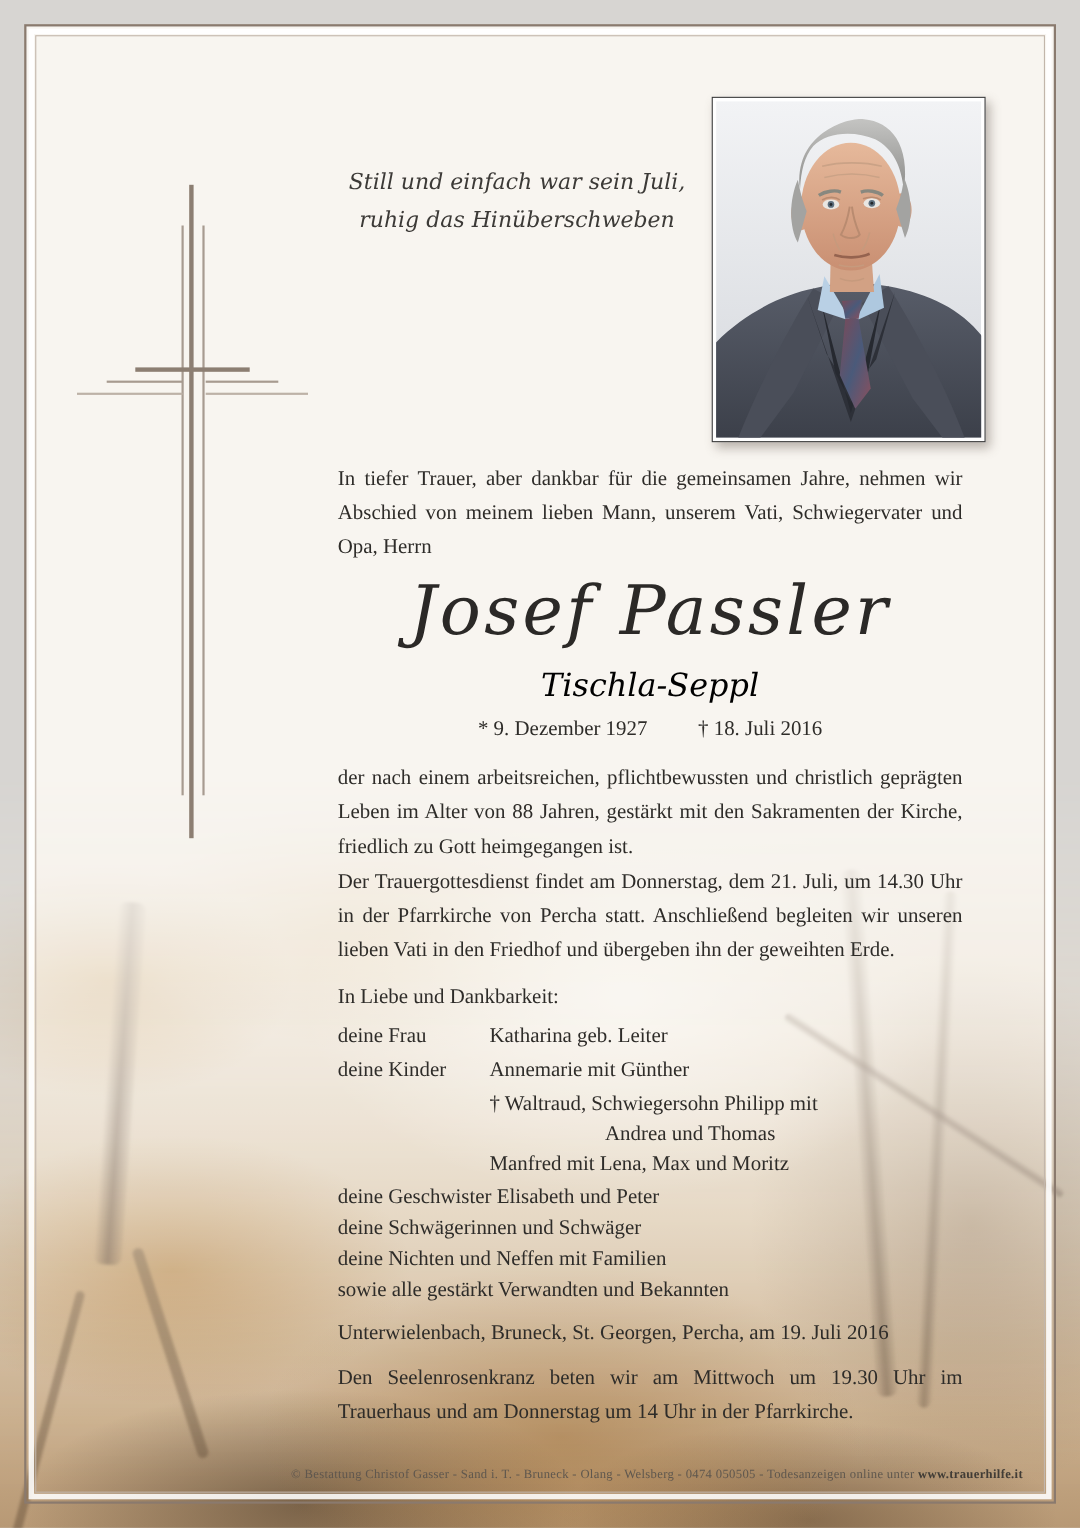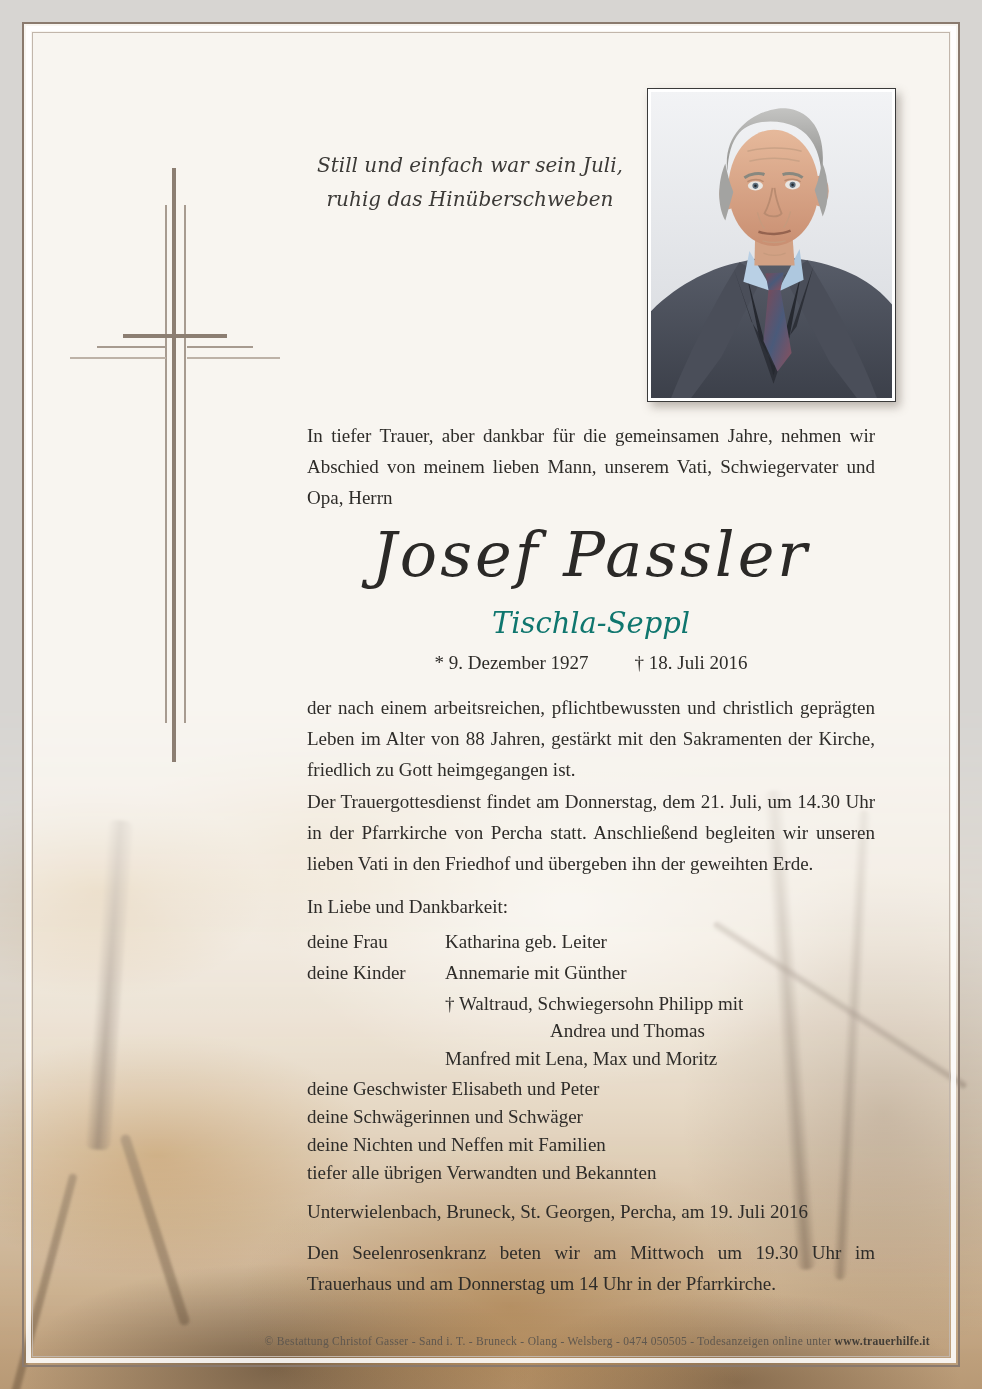--- a/index.html
+++ b/index.html
@@ -80,21 +80,21 @@
   .p-obit   {top:692px;}
   .p-service{top:786px;}
   .p-rosary {top:1237px;}
   .p-places {top:1201px; font-size:19px;}
   .name{
     top:518px; text-align:center; font-family:"DejaVu Serif",serif; font-style:italic;
     font-size:62px; letter-spacing:3px; color:#2b2927; white-space:nowrap;
   }
   .nickname{
     top:606px; text-align:center; font-family:"DejaVu Serif",serif; font-style:italic;
-    font-size:29px; color:#0f766e;
+    font-size:29px; color:#000000;
   }
   .dates{top:652px; text-align:center; font-size:19px;}
   .dates .birth{margin-right:46px;}
   .gratitude{top:896px; font-size:19px;}
   .fam-row{font-size:19px; line-height:28px;}
   .fam-label{display:inline-block; width:138px;}
   .ind-1{padding-left:138px;}
   .ind-2{padding-left:243px;}
 
   
@@ -254,21 +254,21 @@
     <div class="fam-row" style="top:1075px;">
       <span>deine Geschwister Elisabeth und Peter</span>
     </div>
     <div class="fam-row" style="top:1103px;">
       <span>deine Schwägerinnen und Schwäger</span>
     </div>
     <div class="fam-row" style="top:1131px;">
       <span>deine Nichten und Neffen mit Familien</span>
     </div>
     <div class="fam-row" style="top:1159px;">
-      <span>tiefer alle übrigen Verwandten und Bekannten</span>
+      <span>sowie alle gestärkt Verwandten und Bekannten</span>
     </div>
 
     <div class="p-places">Unterwielenbach, Bruneck, St. Georgen, Percha, am 19. Juli 2016</div>
 
     <div class="para p-rosary">Den Seelenrosenkranz beten wir am Mittwoch um 19.30 Uhr im Trauerhaus und am Donnerstag um 14 Uhr in der Pfarrkirche.</div>
 
   </div>
 
   <div class="footer">
     <span>© Bestattung Christof Gasser - Sand i. T. - Bruneck - Olang - Welsberg - 0474 050505 - Todesanzeigen online unter </span><span class="site">www.trauerhilfe.it</span>

